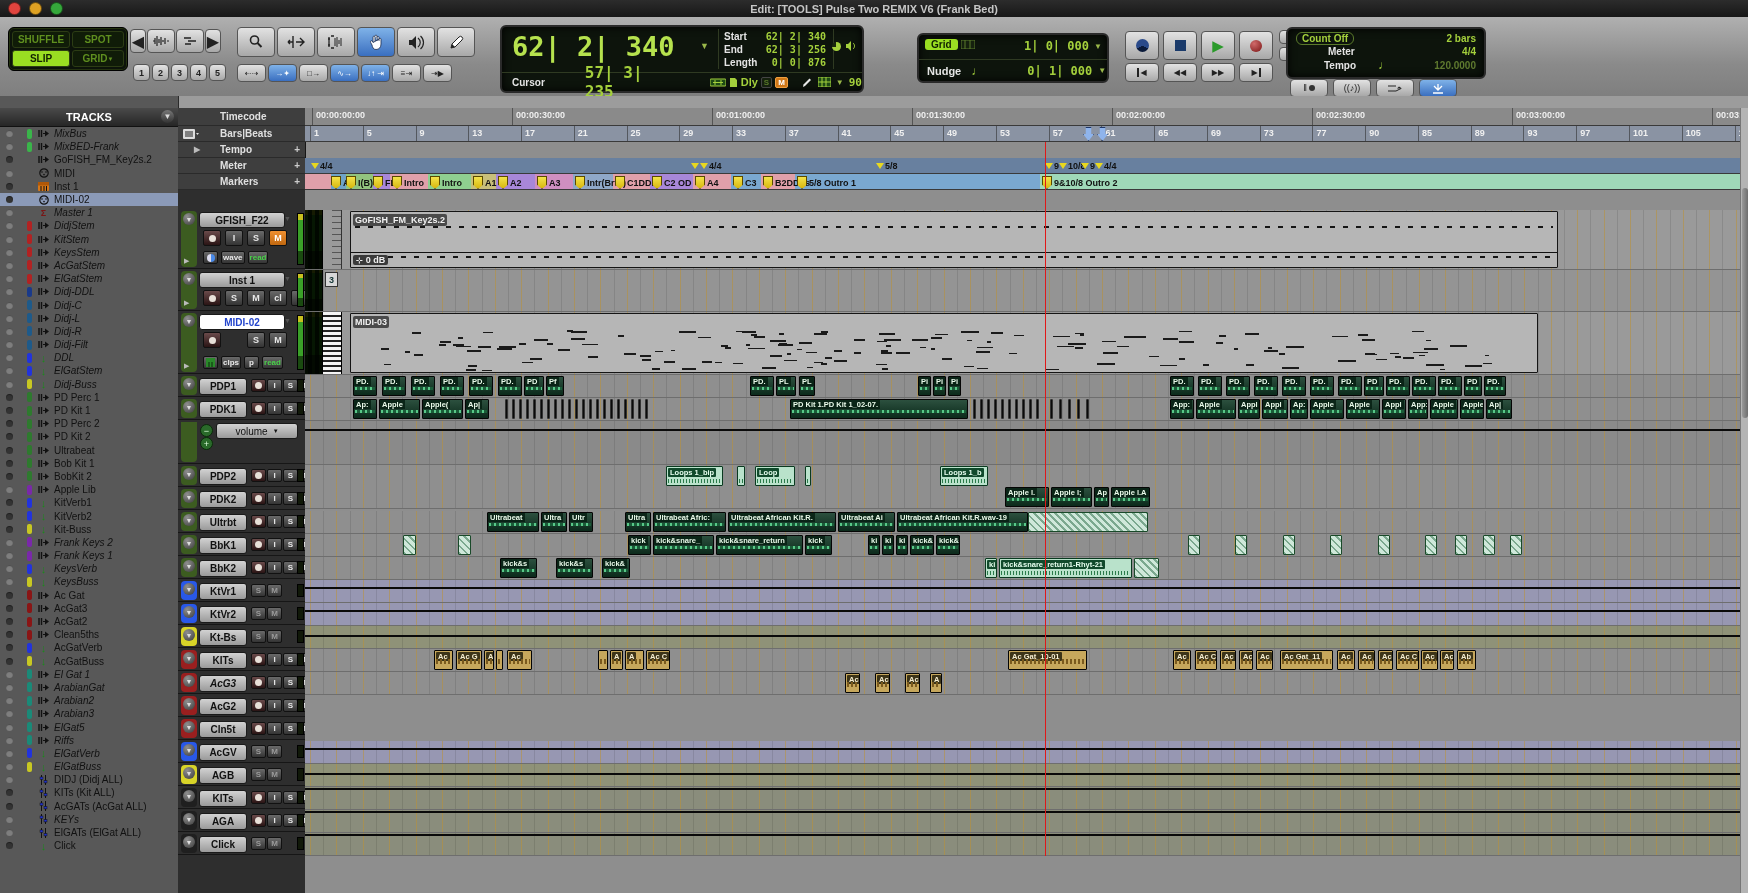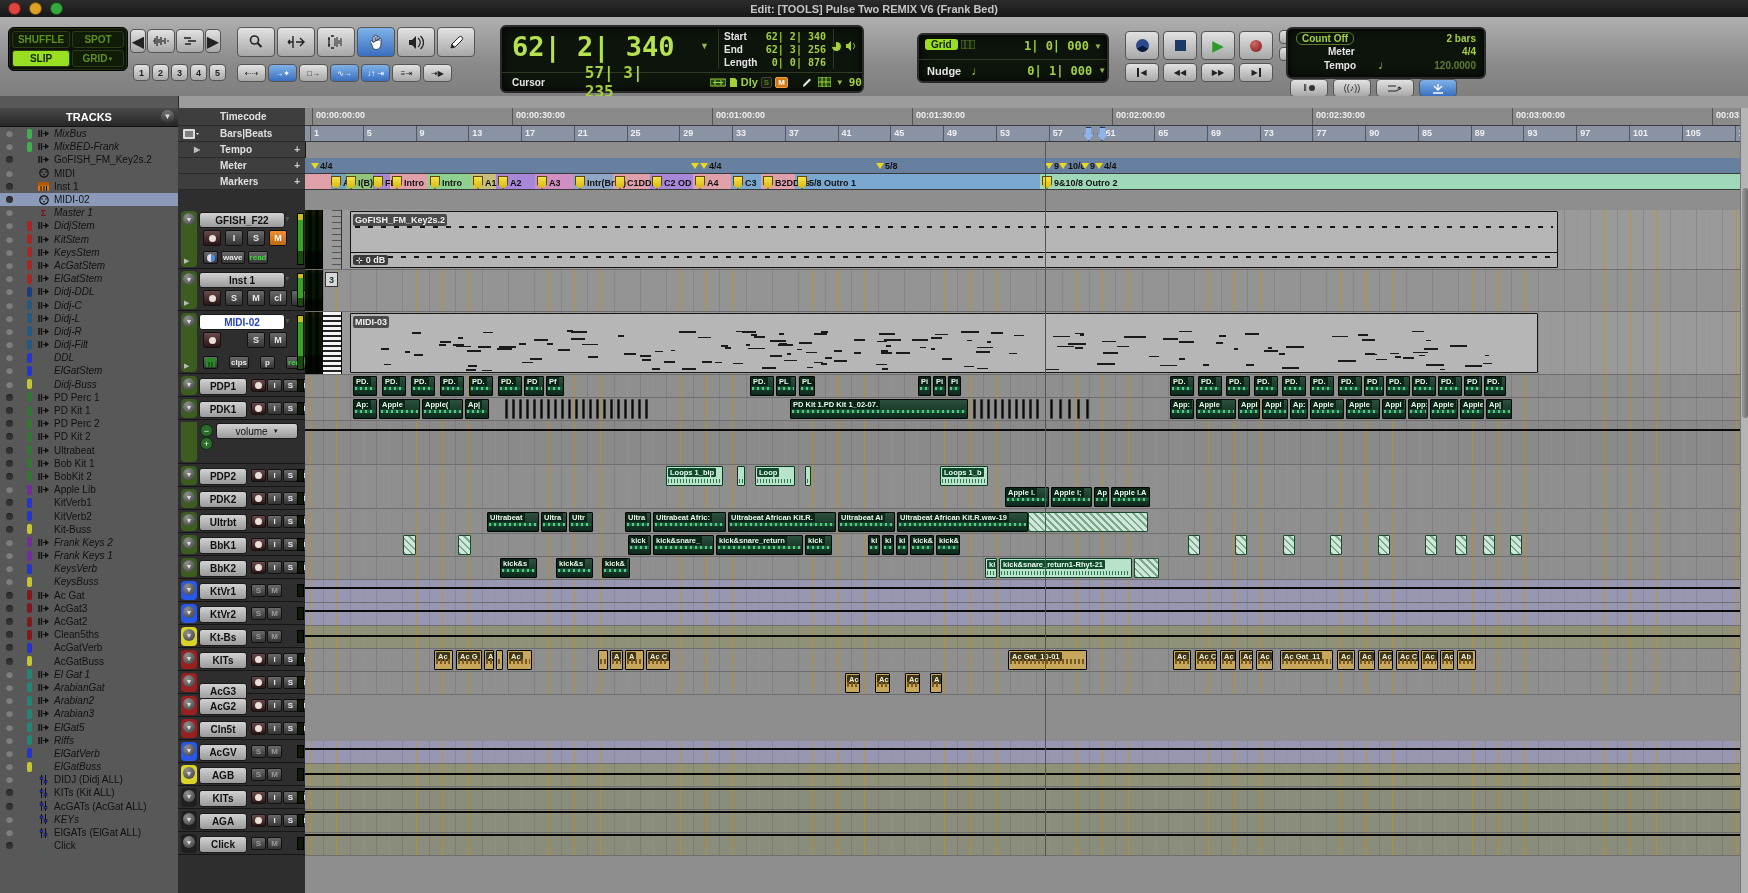--- a/index.html
+++ b/index.html
@@ -1186,21 +1186,21 @@
         <div class="hname sel" style="width: 84px;">MIDI-02</div>
         <div style="position: absolute; right: 14px; top: 5px; font-size: 7px; color: rgb(85, 85, 85);">▼</div>
         <div class="hbtns" style="left: 24px; top: 20px; gap: 3px;">
           <div class="hbtn recbtn" style="height: 14px; min-width: 14px; font-size: 9px;">
             <div class="recdot"></div>
           </div>
           <div class="hbtn" style="visibility: hidden; height: 14px; min-width: 14px; font-size: 9px;">M</div>
           <div class="hbtn" style="height: 14px; min-width: 14px; font-size: 9px;">S</div>
           <div class="hbtn" style="height: 14px; min-width: 14px; font-size: 9px;">M</div>
         </div>
-        <div class="hbtns" style="left: 24px; top: 44px; gap: 10px;">
+        <div class="hbtns" style="left: 24px; top: 44px; gap: 2px;">
           <div class="hbtn" style="font-size: 8px;">
             <svg width="9" height="9" viewBox="0 0 9 9">
               <rect width="9" height="9" fill="#2a8a2a"></rect>
               <path d="M3 4v5M6 4v5" stroke="#0a2a0a"></path>
             </svg>
           </div>
           <div class="hbtn" style="font-size: 8px;">clps</div>
           <div class="hbtn" style="font-size: 8px;">p</div>
           <div class="hbtn grn" style="font-size: 8px;">read</div>
         </div>
@@ -1362,21 +1362,21 @@
           <div class="hbtn">I</div>
           <div class="hbtn">S</div>
           <div class="hbtn">M</div>
         </div>
         <div class="hmeter" style="top: 4px; bottom: 4px;"></div>
       </div>
       <div class="hcell" style="top: 482px; height: 22px; border-bottom: 1px solid rgb(22, 22, 22);">
         <div class="chev" style="background: rgb(154, 31, 31);">
           <div class="chevbtn">▼</div>
         </div>
-        <div class="hname" style="width: 46px; top: 11px; height: 15px;">AcG3</div>
+        <div class="hname" style="width: 46px; top: 3px; height: 15px; font-style: italic;">AcG3</div>
         <div class="hbtns" style="left: 72px; top: 4px;">
           <div class="hbtn recbtn">
             <div class="recdot"></div>
           </div>
           <div class="hbtn">I</div>
           <div class="hbtn">S</div>
           <div class="hbtn">M</div>
         </div>
         <div class="hmeter" style="top: 4px; bottom: 4px;"></div>
       </div>

